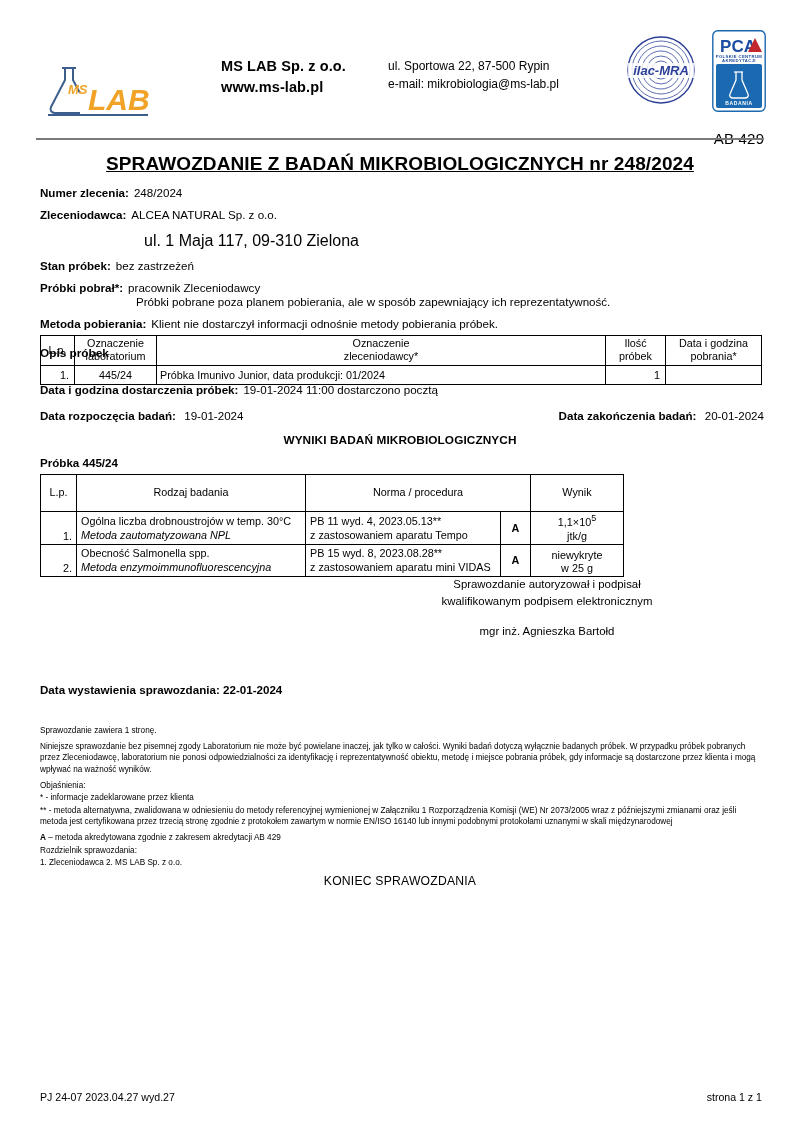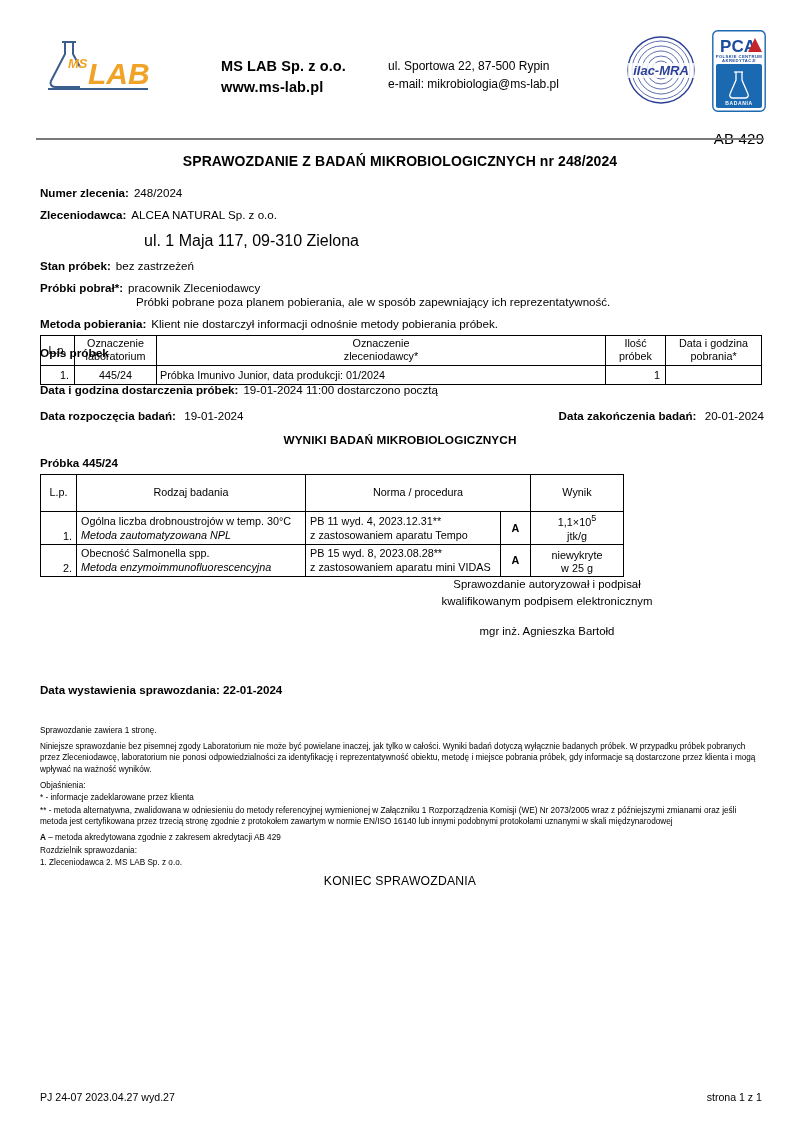--- a/index.html
+++ b/index.html
@@ -27,21 +27,21 @@
   .header {
     position: absolute;
     left: 36px;
     top: 30px;
     width: 728px;
     height: 104px;
   }
   .logo-mslab {
     position: absolute;
     left: 4px;
-    top: 4px;
+    top: 30px;
     width: 110px;
     height: 62px;
   }
   .logo-mslab svg { display: block; }
 
   .company-block {
     position: absolute;
     left: 185px;
     top: 26px;
     font-size: 14.5px;
@@ -92,23 +92,24 @@
     background: #7a7a7a;
   }
 
   
   .doc-title {
     position: absolute;
     left: 0;
     top: 153px;
     width: 800px;
     text-align: center;
-    font-size: 14px;
+    font-size: 19px;
     font-weight: bold;
     letter-spacing: 0.1px;
+    text-decoration: underline;
   }
 
   
   .fields {
     position: absolute;
     left: 40px;
     top: 186px;
     width: 724px;
     font-size: 11.6px;
   }
@@ -470,21 +471,21 @@
         </tr>
       </thead>
       <tbody>
         <tr>
           <td class="c-lp">1.</td>
           <td class="c-kind">
             <div>Ogólna liczba drobnoustrojów w temp. 30°C</div>
             <div class="italic">Metoda zautomatyzowana NPL</div>
           </td>
           <td class="c-norm">
-            <div>PB 11 wyd. 4, 2023.12.31**</div>
+            <div>PB 11 wyd. 4, 2023.05.13**</div>
             <div>z zastosowaniem aparatu Tempo</div>
           </td>
           <td class="c-acc">A</td>
           <td class="c-res">
             <div><span>1,1×10</span><sup>5</sup></div>
             <div>jtk/g</div>
           </td>
         </tr>
         <tr>
           <td class="c-lp">2.</td>

